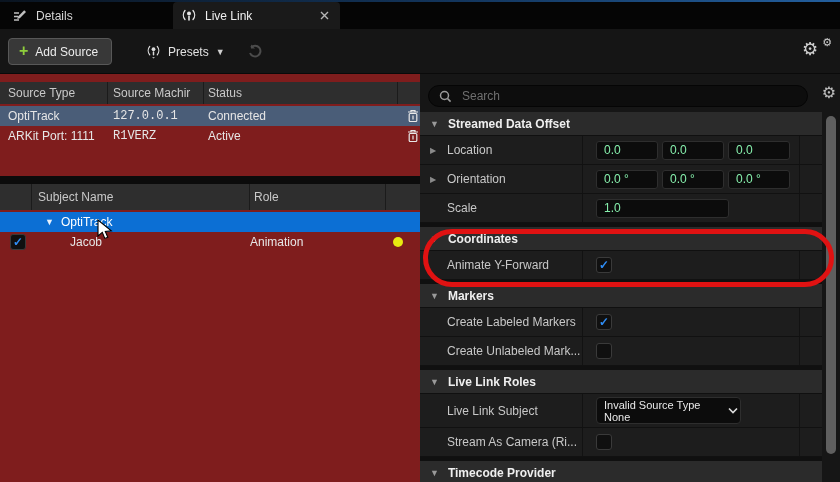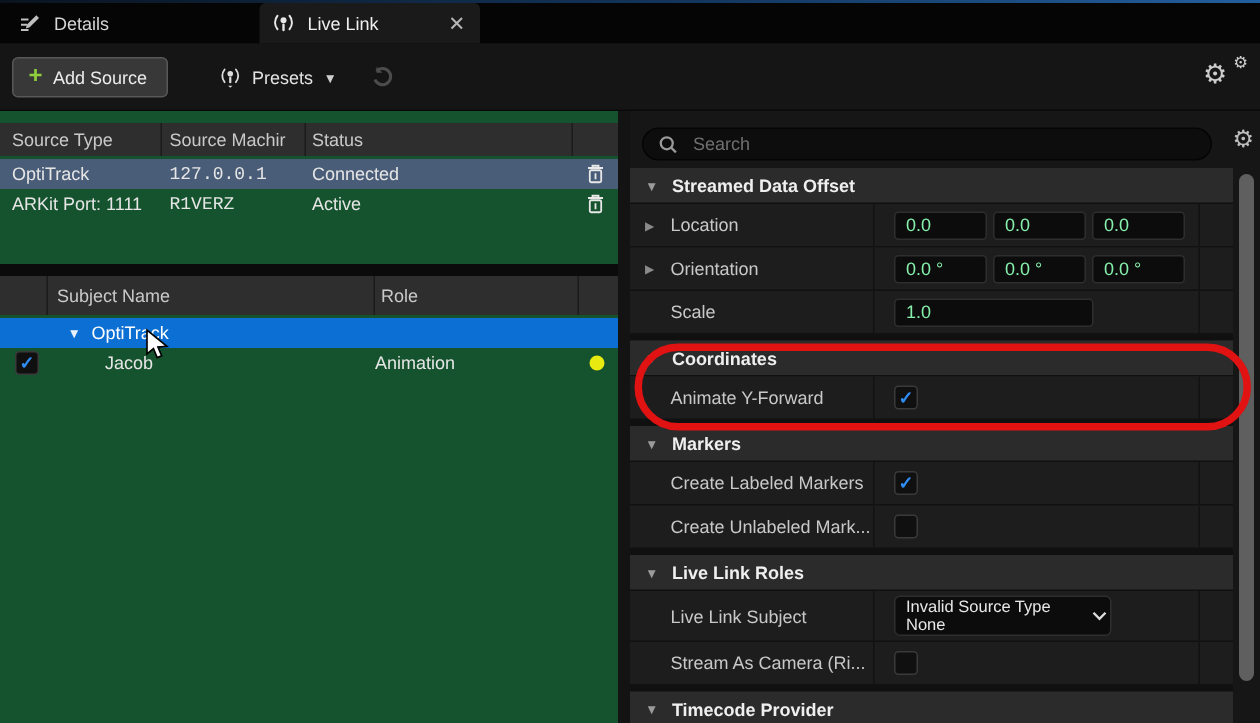--- a/index.html
+++ b/index.html
@@ -8,36 +8,36 @@
     background:#131313;font-family:"Liberation Sans",sans-serif;
     font-size:12px;color:#cfcfcf;user-select:none;
   }
   
   .tabbar{position:absolute;left:0;top:0;width:840px;height:29px;background:#050505;}
   .tabbar::before{content:"";position:absolute;left:0;top:0;right:0;height:2px;
     background:linear-gradient(90deg,#0a1420 0%,#13365e 55%,#1e5globalThis 100%);
     background:linear-gradient(90deg,#0a1420 0%,#13365e 55%,#235f9e 100%);}
   .tab{position:absolute;top:3px;height:26px;display:flex;align-items:center;gap:8px;color:#d6d6d6;}
   .tab-details{left:4px;padding:0 14px 0 8px;}
-  .tab-livelink{left:173px;width:147px;top:2px;height:27px;background:#1a1a1a;border-radius:4px 4px 0 0;padding:0 8px;box-sizing:border-box;}
+  .tab-livelink{left:173px;width:167px;top:2px;height:27px;background:#1a1a1a;border-radius:4px 4px 0 0;padding:0 8px;box-sizing:border-box;}
   .tab-livelink .tab-label{flex:1;color:#efefef;}
   .close-x{width:16px;height:16px;display:flex;align-items:center;justify-content:center;color:#b5b5b5;font-size:12px;}
   
   .toolbar{position:absolute;left:0;top:29px;width:840px;height:45px;background:#151515;border-bottom:1px solid #0a0a0a;box-sizing:border-box;}
   .btn-add{position:absolute;left:8px;top:9px;height:27px;padding:0 13px 0 10px;display:flex;align-items:center;gap:7px;
     background:#383838;border:1px solid #585858;border-radius:4px;color:#ececec;box-sizing:border-box;}
   .plus{color:#8fce3c;font-size:16px;font-weight:bold;line-height:1;margin-top:-2px;}
   .btn-presets{position:absolute;left:140px;top:9px;height:27px;display:flex;align-items:center;gap:7px;color:#e3e3e3;padding:0 6px;}
   .caret-down{font-size:9px;color:#cfcfcf;}
   .undo{position:absolute;left:246px;top:13px;width:18px;height:18px;}
   .gears{position:absolute;right:8px;top:8px;width:30px;height:28px;color:#cdcdcd;}
   .gears .g1{position:absolute;left:0;top:3px;font-size:18px;line-height:1;}
   .gears .g2{position:absolute;right:0;top:0;font-size:11px;line-height:1;}
   
-  .left-panel{position:absolute;left:0;top:74px;width:412px;bottom:0;background:#14532d;}
+  .left-panel{position:absolute;left:0;top:74px;width:412px;bottom:0;background:#7f1d1d;padding-left:16px;}
   .thead{position:absolute;left:0;right:0;display:flex;background:#2e2e2e;align-items:stretch;color:#c9c9c9;}
   .thead .th{display:flex;align-items:center;border-right:1px solid #1b1b1b;box-sizing:border-box;}
   .src-header{top:8px;height:22px;}
   .src-header .th1{width:108px;padding-left:8px;}
   .src-header .th2{width:96px;padding-left:5px;}
   .src-header .th3{flex:1;padding-left:4px;}
   .src-header .th4{width:30px;border-right:none;}
   .src-row{position:absolute;left:0;right:0;height:20px;display:flex;align-items:center;color:#e6e6e6;}
   .src-row .c1{width:108px;padding-left:8px;white-space:nowrap;box-sizing:border-box;}
   .src-row .c2{width:96px;padding-left:5px;box-sizing:border-box;font-family:Liberation Mono, monospace;}

